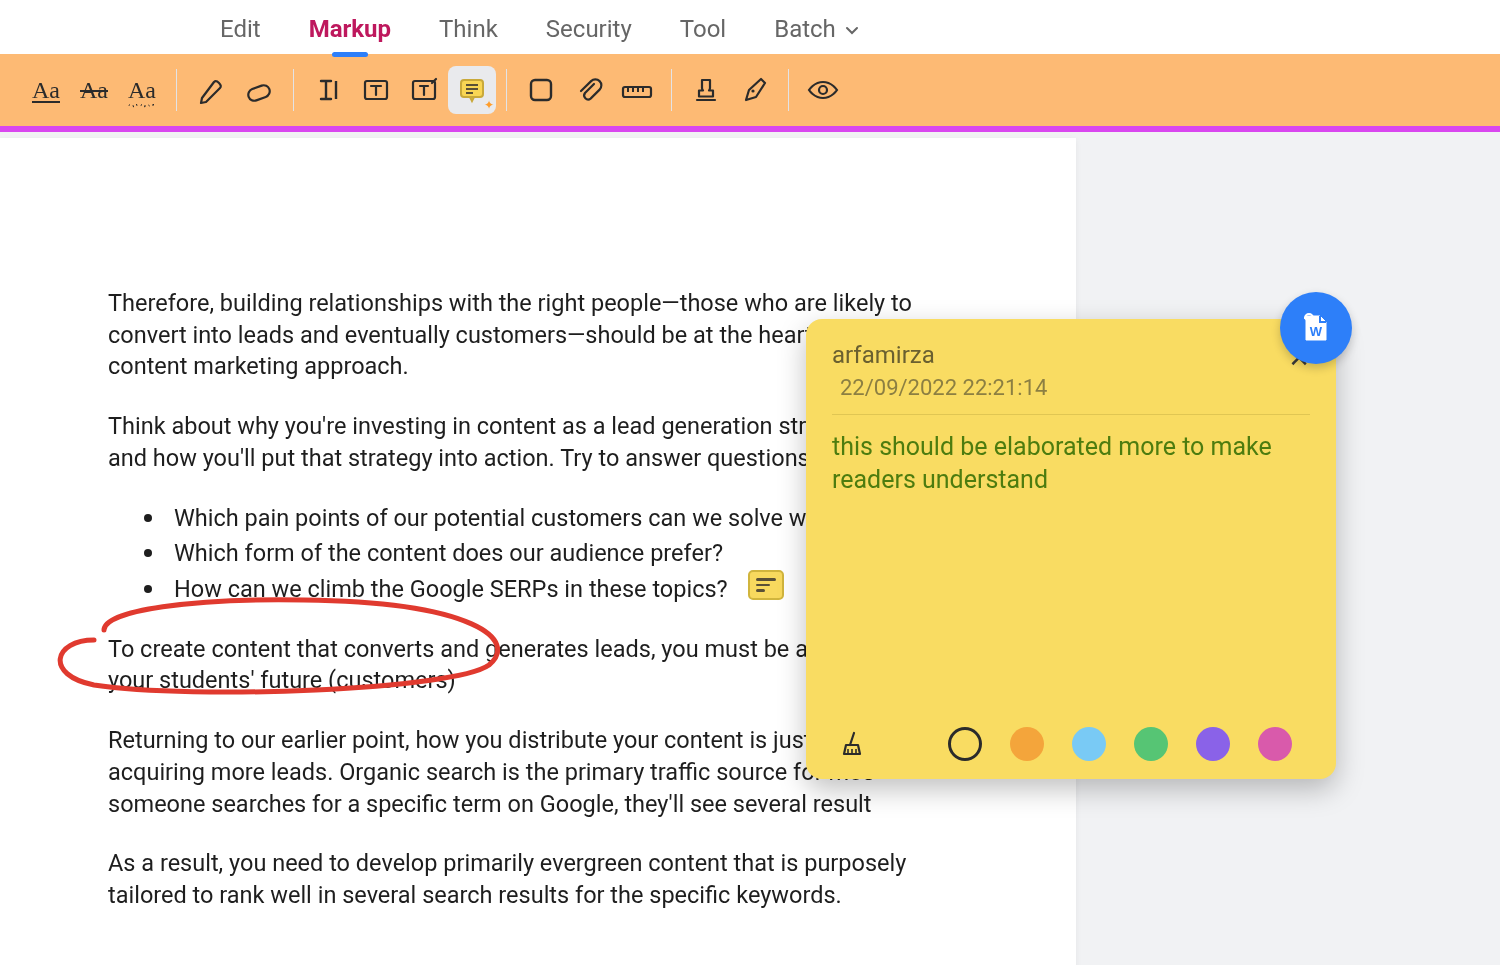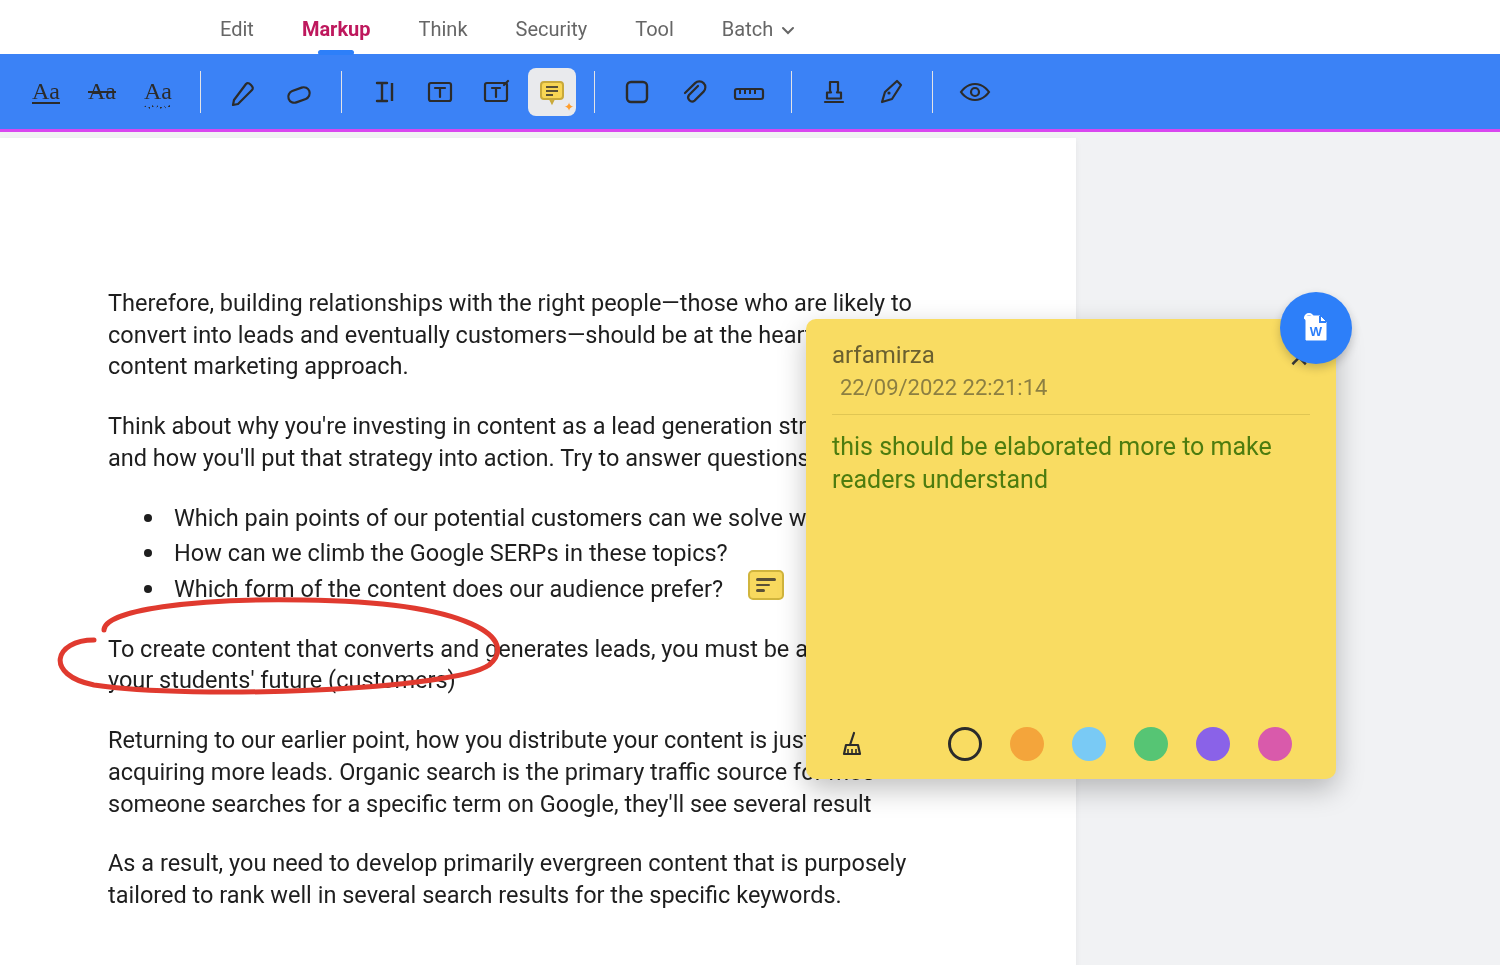--- a/index.html
+++ b/index.html
@@ -13,21 +13,21 @@
   }
   .tabs {
     display: flex;
     align-items: center;
     gap: 48px;
     padding: 12px 0 8px 220px;
     background: #fff;
     height: 54px;
   }
   .tab {
-    font-size: 20px;
+    font-size: 24px;
     color: #666;
     cursor: pointer;
     position: relative;
   }
   .tab.active {
     color: #be185d;
     font-weight: 700;
   }
   .tab.active::after {
     content: "";
@@ -37,25 +37,24 @@
     bottom: -14px;
     width: 36px;
     height: 5px;
     border-radius: 3px;
     background: #2d7ff9;
   }
   .tab svg { vertical-align: middle; margin-left: 2px; }
   .toolbar {
     display: flex;
     align-items: center;
-    gap: 8px;
-    background: #3b82f6;
+    background: #fdba74;
     height: 78px;
     padding: 0 22px;
-    border-bottom: 3px solid #d946ef;
+    border-bottom: 6px solid #d946ef;
   }
   .tool {
     width: 48px;
     height: 48px;
     display: flex;
     align-items: center;
     justify-content: center;
     border-radius: 8px;
     cursor: pointer;
     position: relative;
@@ -136,21 +135,21 @@
   }
   .note-marker span{height:2.5px;background:#5a5036;border-radius:2px;}
   .note-marker span:nth-child(2){width:70%;}
   .note-marker span:nth-child(3){width:45%;}
 
   .sticky {
     position:absolute;
     left:806px; top:187px;
     width:530px; height:460px;
     background:#f9dc62;
-    border-radius:10px;
+    border-radius:16px;
     box-shadow: 0 10px 28px rgba(0,0,0,0.25);
     padding:22px 26px 18px 26px;
     display:flex; flex-direction:column;
   }
   .sticky-head { display:flex; justify-content:space-between; align-items:flex-start; }
   .sticky-author { font-size:24px; color:#6a6030; margin-bottom:6px; }
   .sticky-time { font-size:22px; color:#8c7f42;margin-left:8px; }
   .sticky-close { font-size:26px; color:#3a3a3a; cursor:pointer; line-height:1; margin-top:4px;}
   .sticky hr { border:none; border-top:1px solid #e0c653; margin:14px 0 16px 0; }
   .sticky-body { font-size:25px; color:#4d7c0f; line-height:1.3; flex:1; }
@@ -279,22 +278,22 @@
   </div>
 </div>
 
 <div class="page-area">
   <div class="page">
     <div class="doc">
       <p>Therefore, building relationships with the right people—those who are likely to convert into leads and eventually customers—should be at the heart of your content marketing approach.</p>
       <p>Think about why you're investing in content as a lead generation strategy place and how you'll put that strategy into action. Try to answer questions</p>
       <ul>
         <li>Which pain points of our potential customers can we solve with fre</li>
+        <li>Which form of the content does our audience prefer?</li>
         <li>How can we climb the Google SERPs in these topics?</li>
-        <li>Which form of the content does our audience prefer?</li>
       </ul>
       <p>To create content that converts and generates leads, you must be a teach about your students' future (customers)</p>
       <p>Returning to our earlier point, how you distribute your content is just as cr acquiring more leads. Organic search is the primary traffic source for mos someone searches for a specific term on Google, they'll see several result</p>
       <p>As a result, you need to develop primarily evergreen content that is purposely tailored to rank well in several search results for the specific keywords.</p>
     </div>
 
     <svg class="ink-circle" width="470" height="110" viewBox="0 0 470 110">
       <path d="M 50 50 C 10 50 0 85 50 95 C 150 110 410 100 445 75 C 475 50 430 12 260 10 C 150 8 60 20 60 40" fill="none" stroke="#e03a2f" stroke-width="5" stroke-linecap="round"></path>
     </svg>
 

